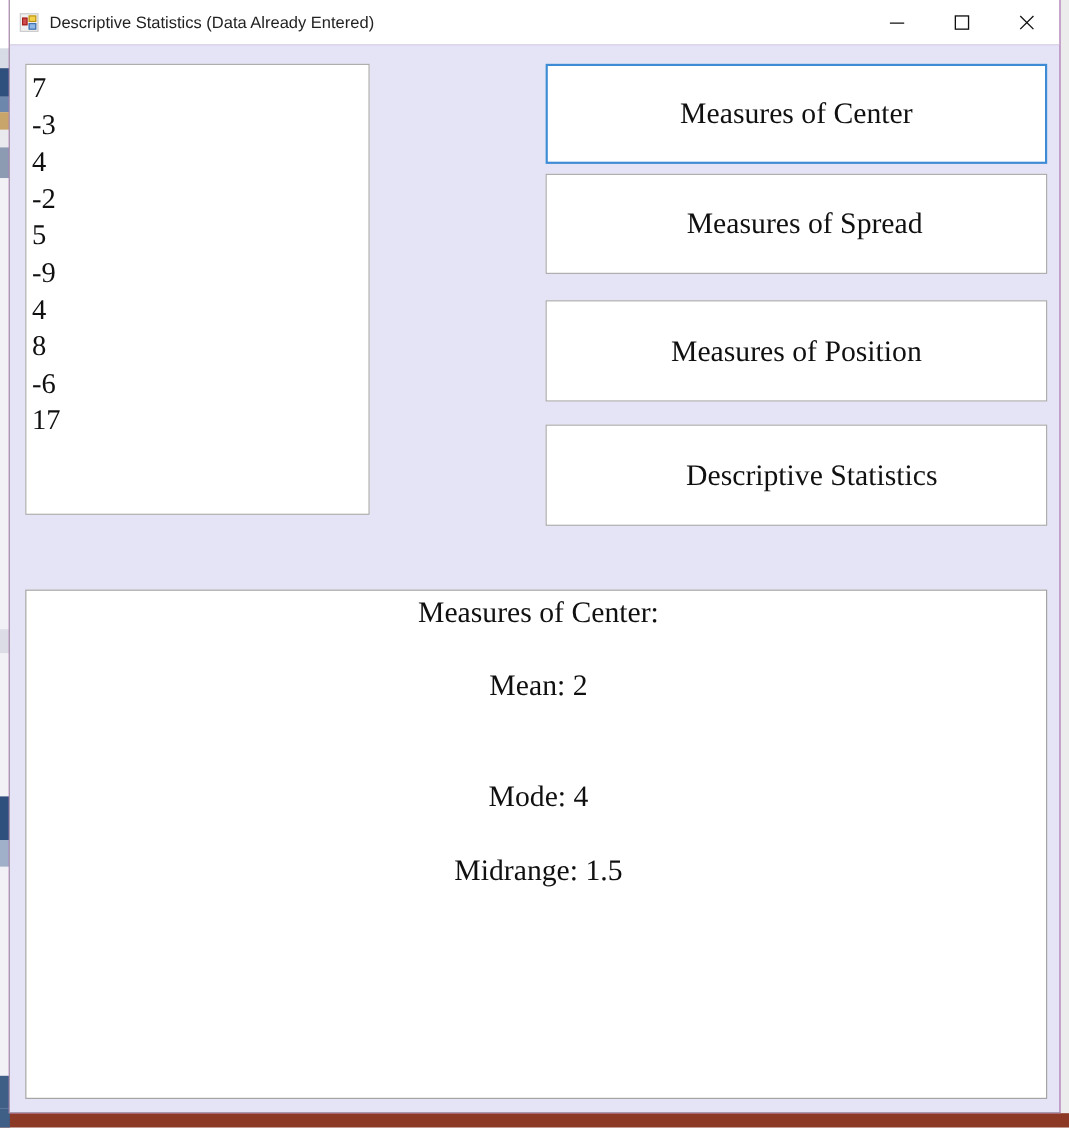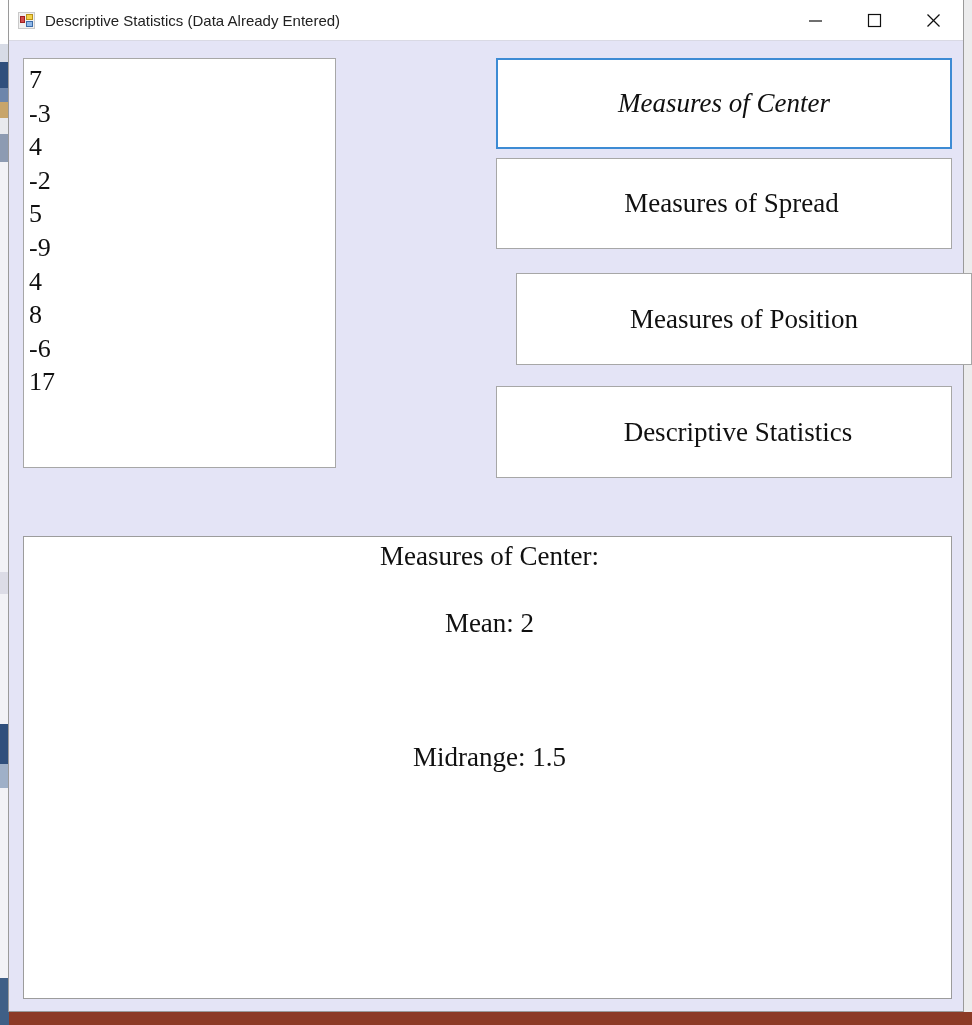--- a/index.html
+++ b/index.html
@@ -177,23 +177,23 @@
     color: #101010;
     cursor: default;
     padding: 0;
   }
   .action-btn.focused {
     border: 2px solid #3d8bd4;
   }
   .action-btn.normal {
     border: 1px solid #a7a7a7;
   }
-  #btn-center   { top: 17px;  height: 91px; font-style: italic; }
+  #btn-center   { top: 17px;  height: 91px; }
   #btn-spread   { top: 117px; height: 91px; padding-left: 15px; }
-  #btn-position { top: 232px; height: 92px; margin-left: 20px; }
+  #btn-position { top: 232px; height: 92px; }
   #btn-desc     { top: 345px; height: 92px; padding-left: 28px; }
 
   
   #results-panel {
     position: absolute;
     left: 14px;
     top: 495px;
     width: 929px;
     height: 463px;
     background: #ffffff;
@@ -297,19 +297,20 @@
       <div id="btn-position" class="action-btn normal">Measures of Position</div>
 
       <div id="btn-desc" class="action-btn normal">Descriptive Statistics</div>
 
       <div id="results-panel">
         <div class="result-line">Measures of Center:</div>
         <div class="result-line"></div>
         <div class="result-line">Mean: 2</div>
         <div class="result-line"></div>
         <div class="result-line"></div>
+        <div class="result-line">Mode: 4</div>
         <div class="result-line"></div>
         <div class="result-line">Midrange: 1.5</div>
       </div>
 
     </div>
   </div>
 </div>
 
 </body></html>

